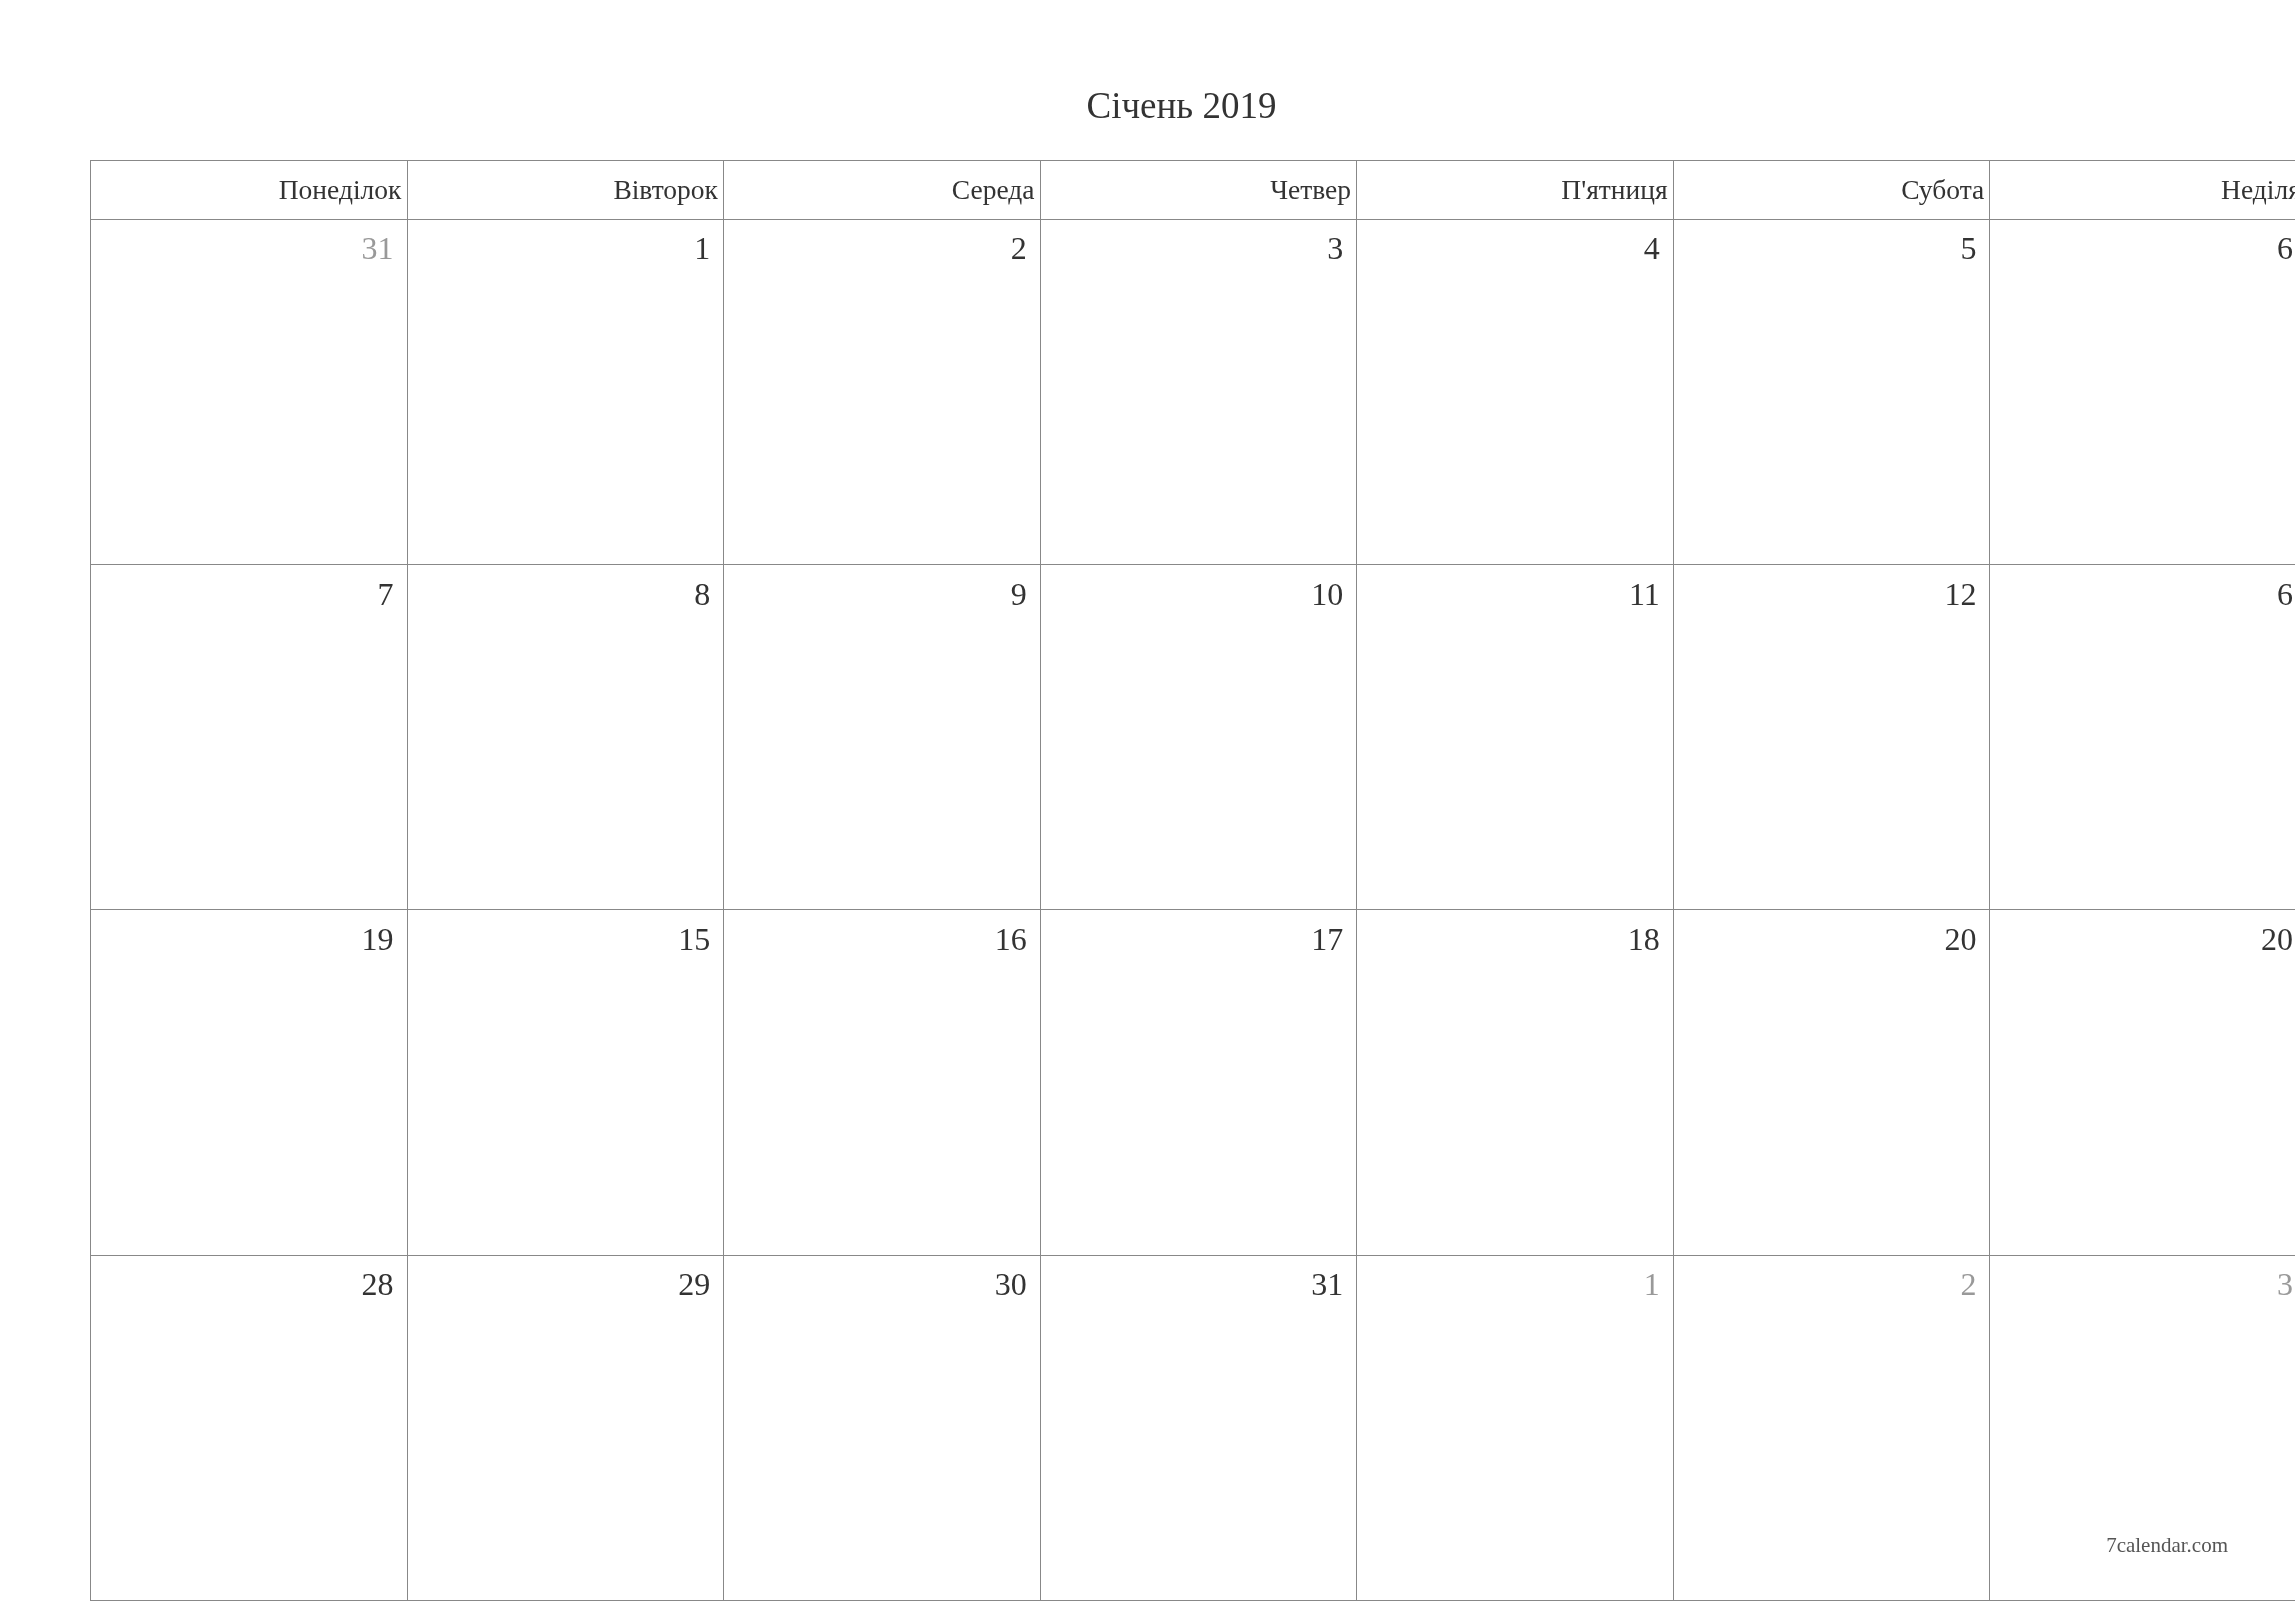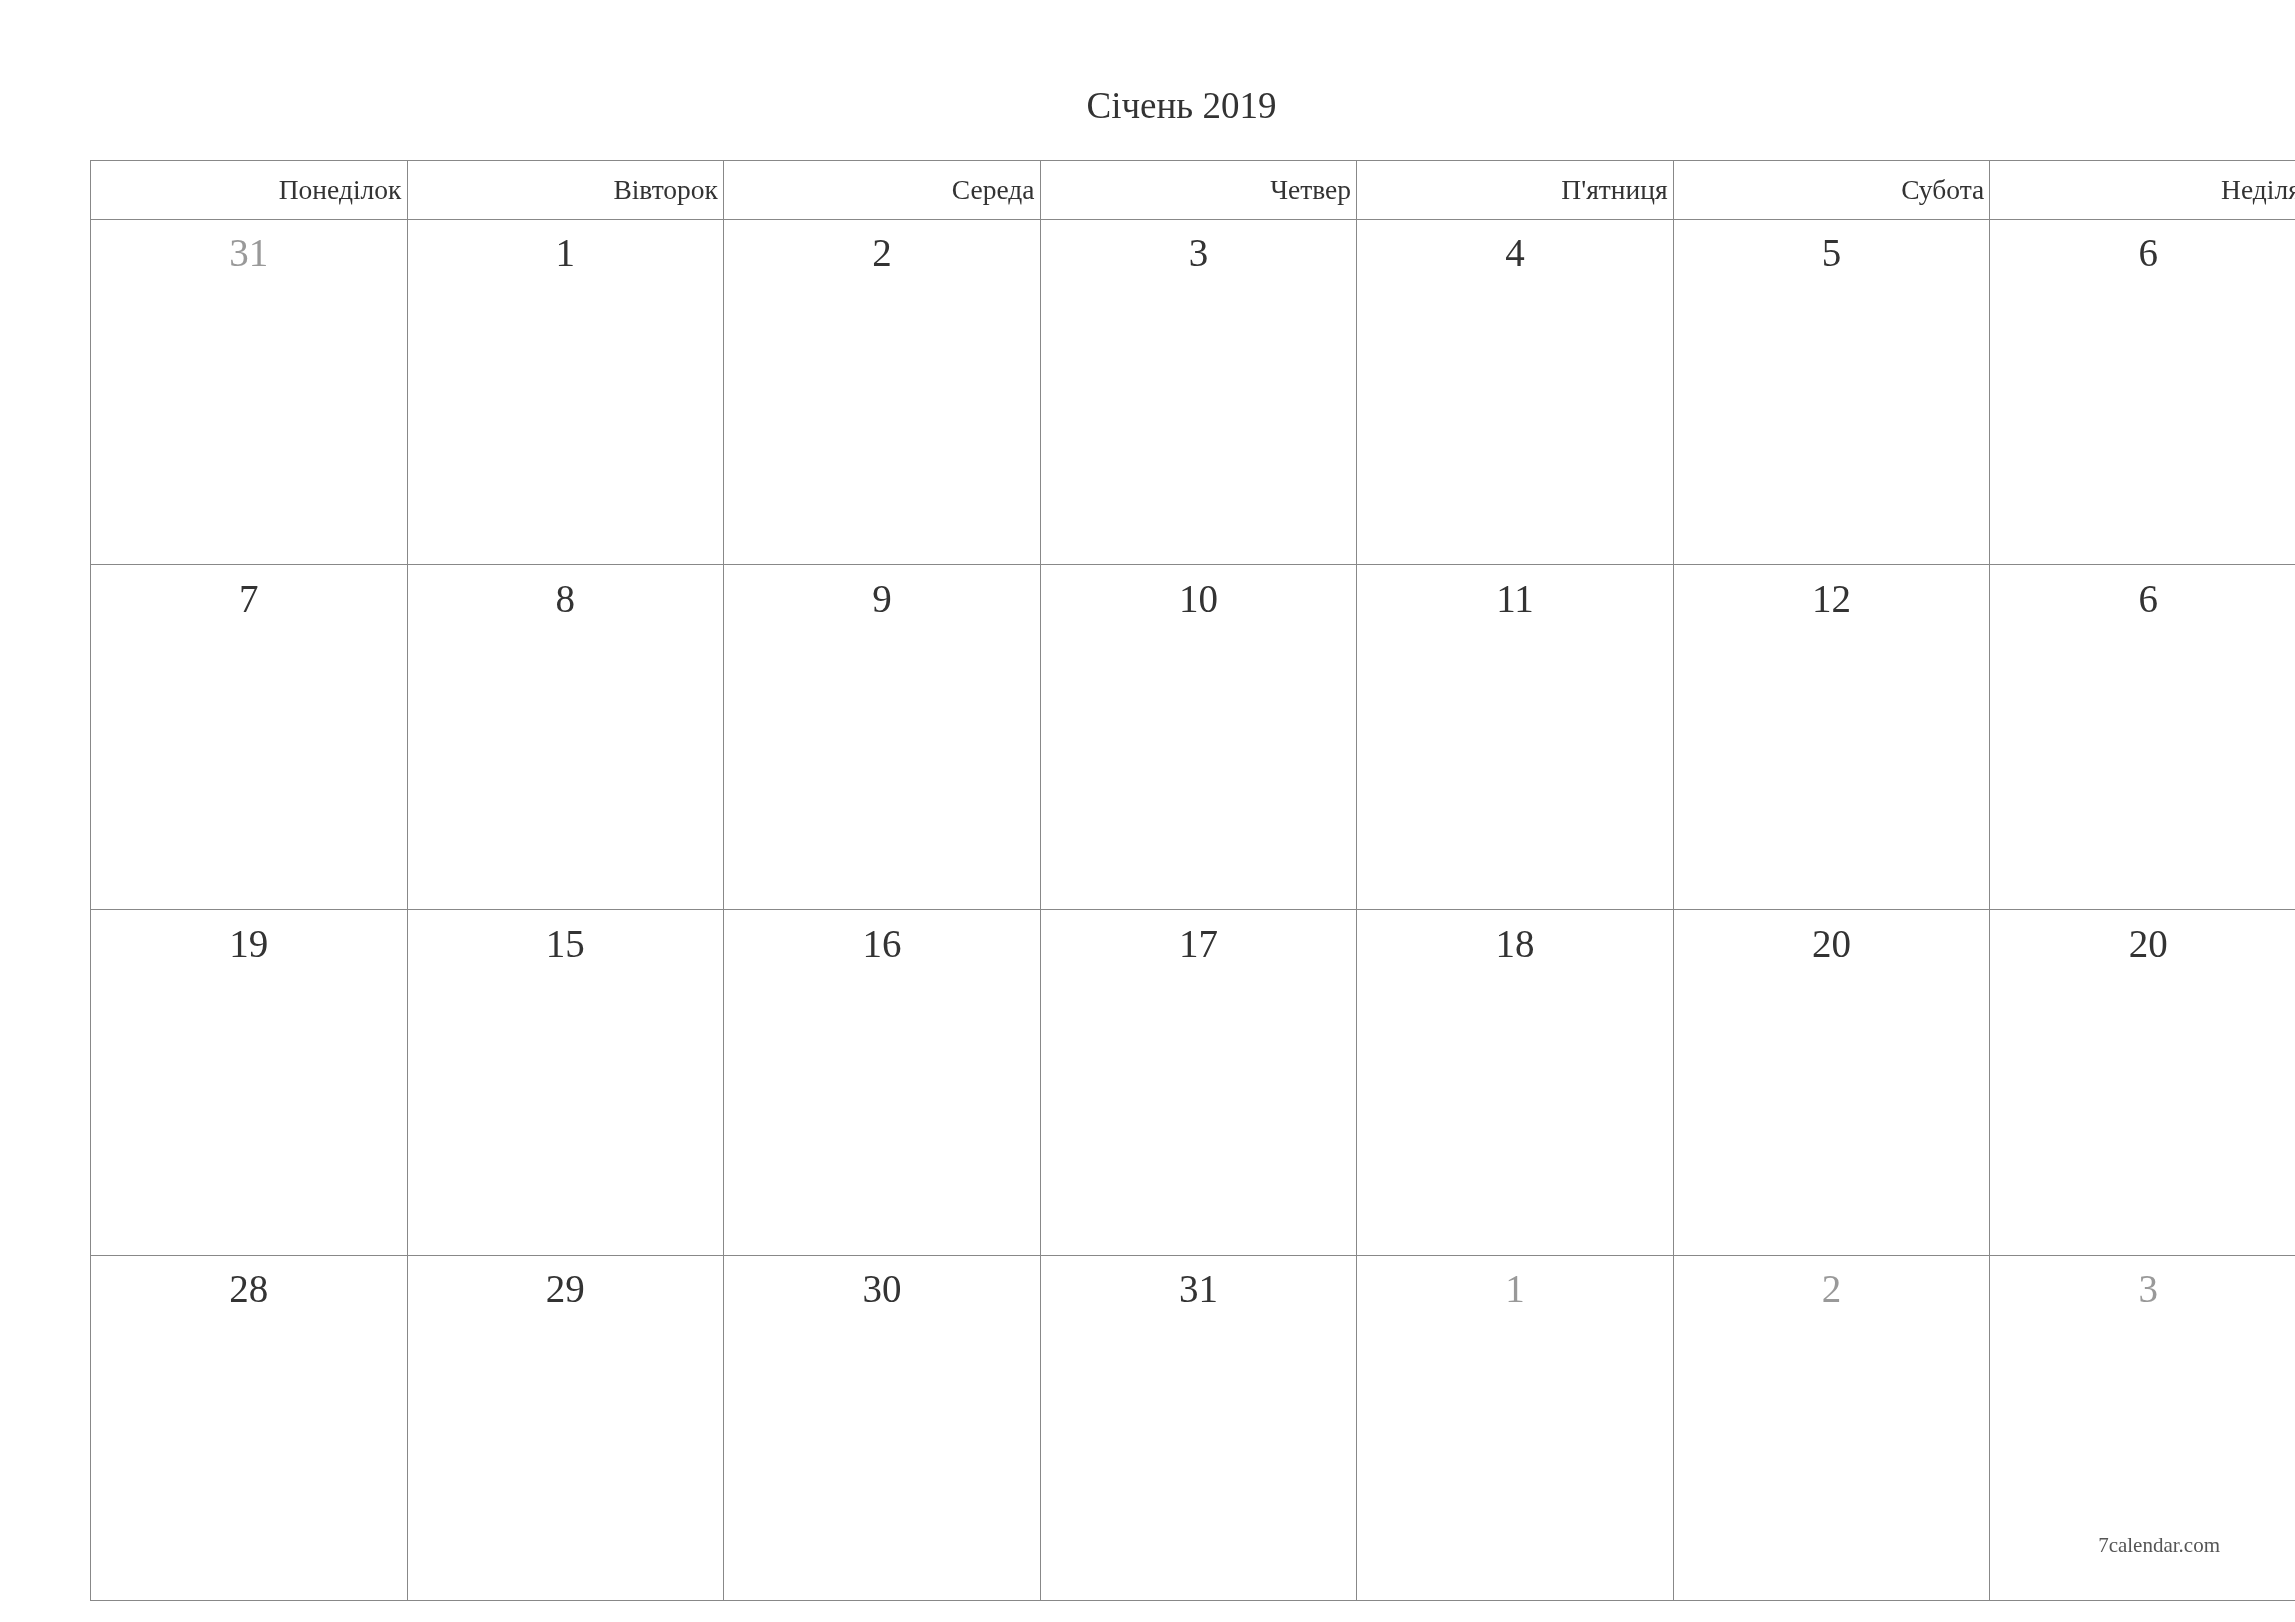--- a/index.html
+++ b/index.html
@@ -35,34 +35,34 @@
       font-size: 27.5px;
       font-weight: normal;
       color: #333333;
       text-align: right;
       background: #ffffff;
       height: 52px;
     }
     .calendar td {
       border: 1.3px solid #888888;
       padding: 10.5px 13px;
-      font-size: 39px;
+      font-size: 32px;
       color: #333333;
       vertical-align: top;
-      text-align: center;
+      text-align: right;
       height: 275px;
       background: #ffffff;
     }
     .calendar td.other-month {
       color: #999999;
     }
     .footer {
       position: absolute;
       bottom: 47px;
-      right: 58px;
+      right: 50px;
       font-size: 21px;
       color: #555555;
       font-family: Georgia, serif;
     }
   </style>
 </head>
 <body>
 
 <div class="title">Січень 2019</div>
 

